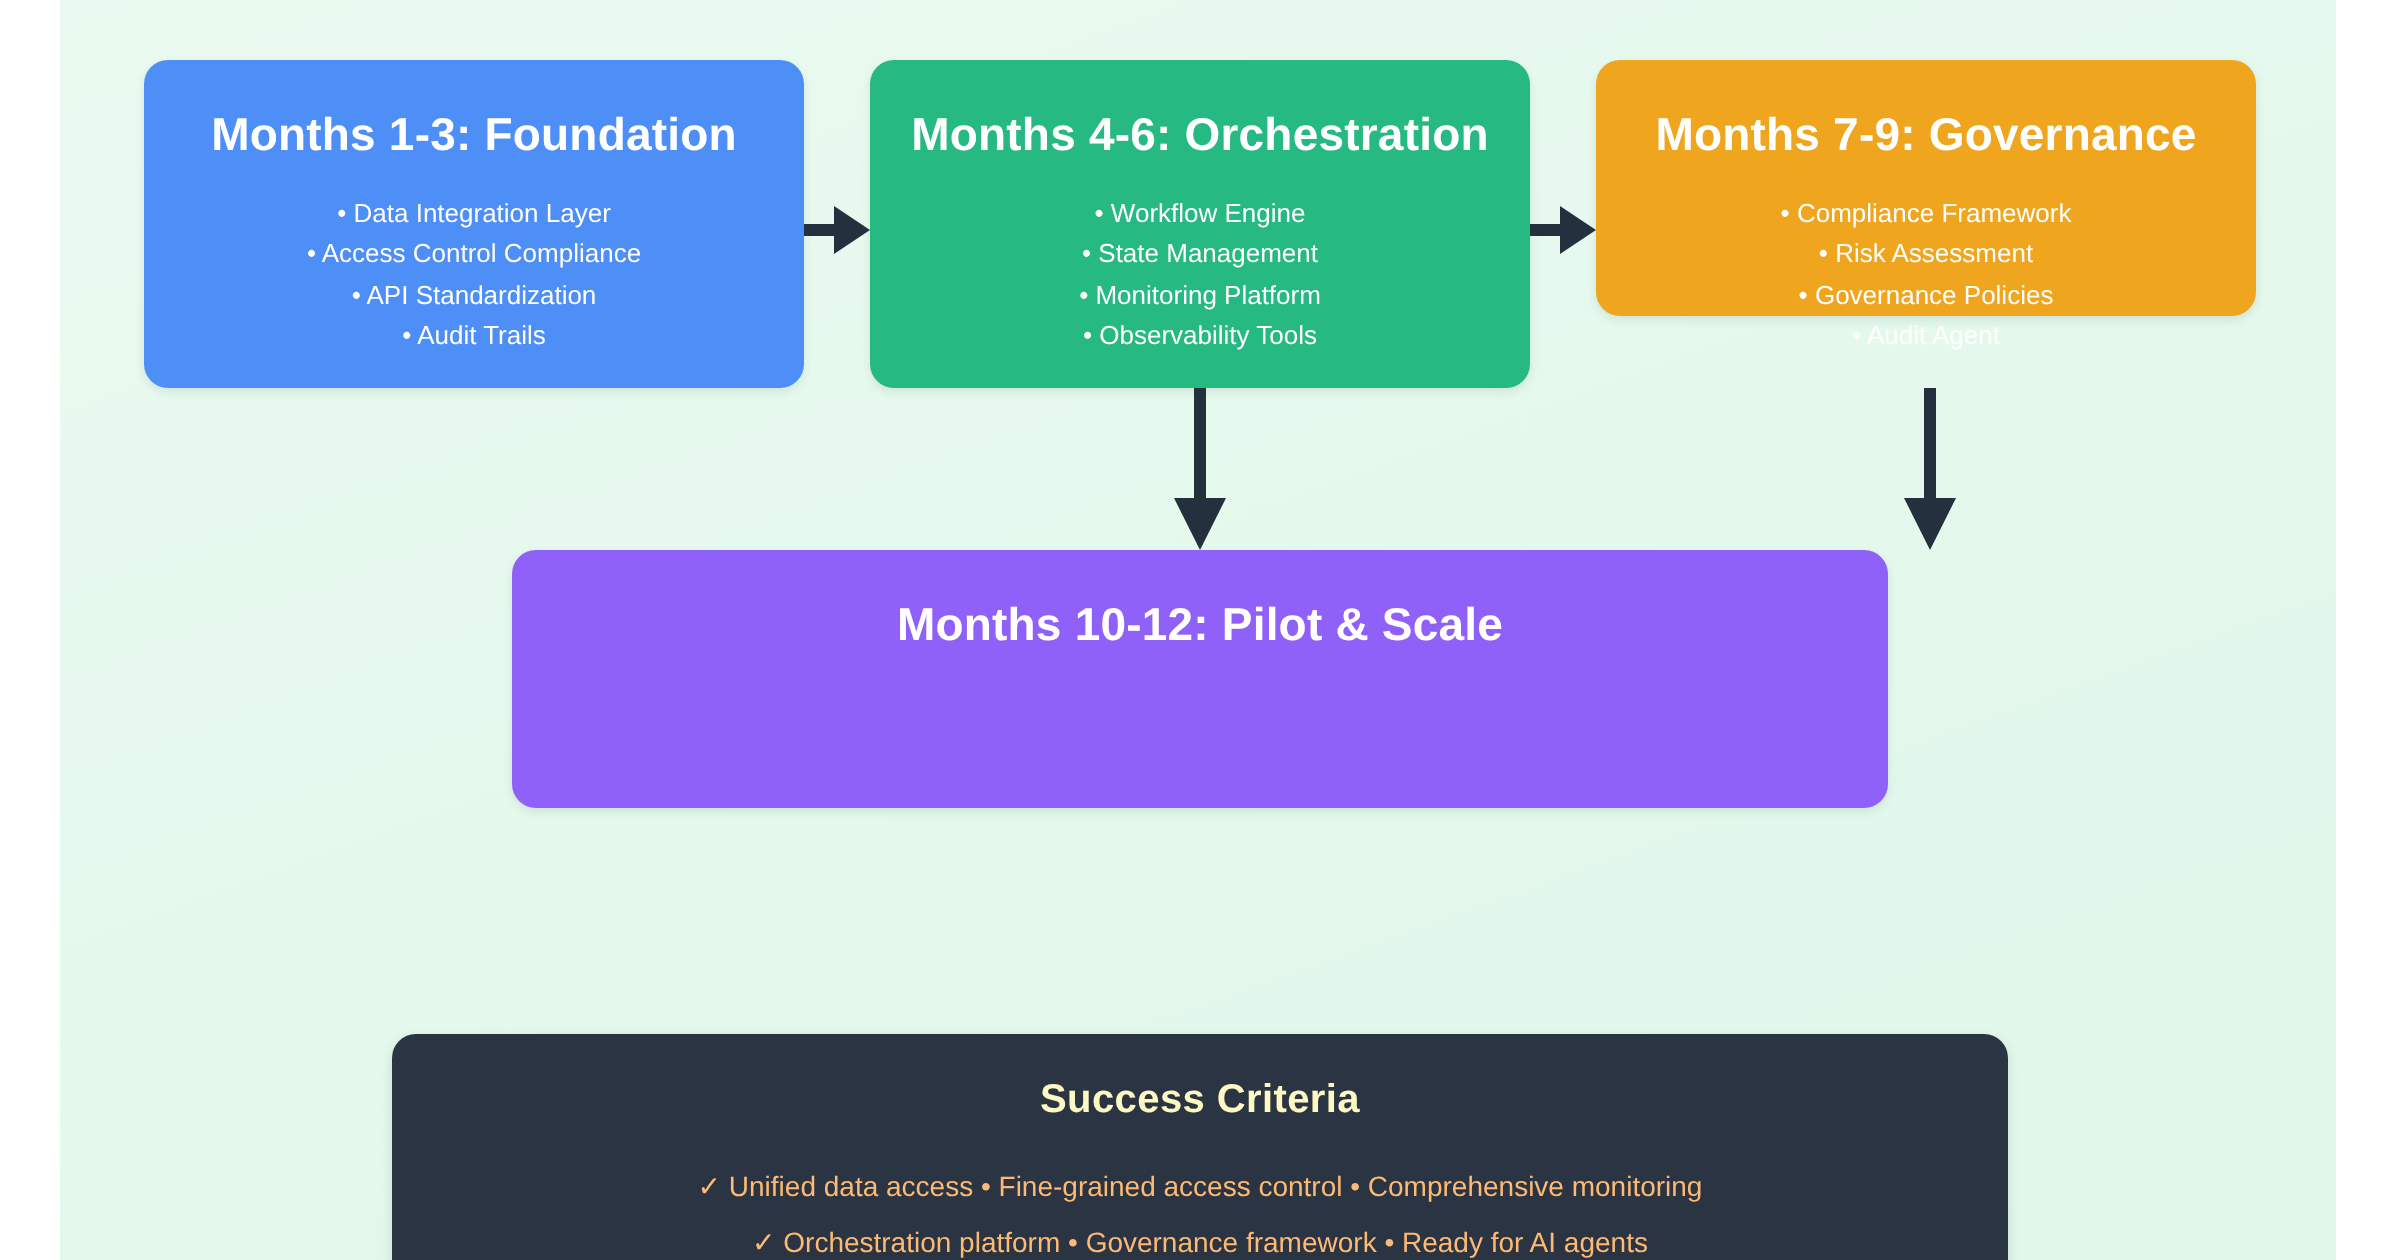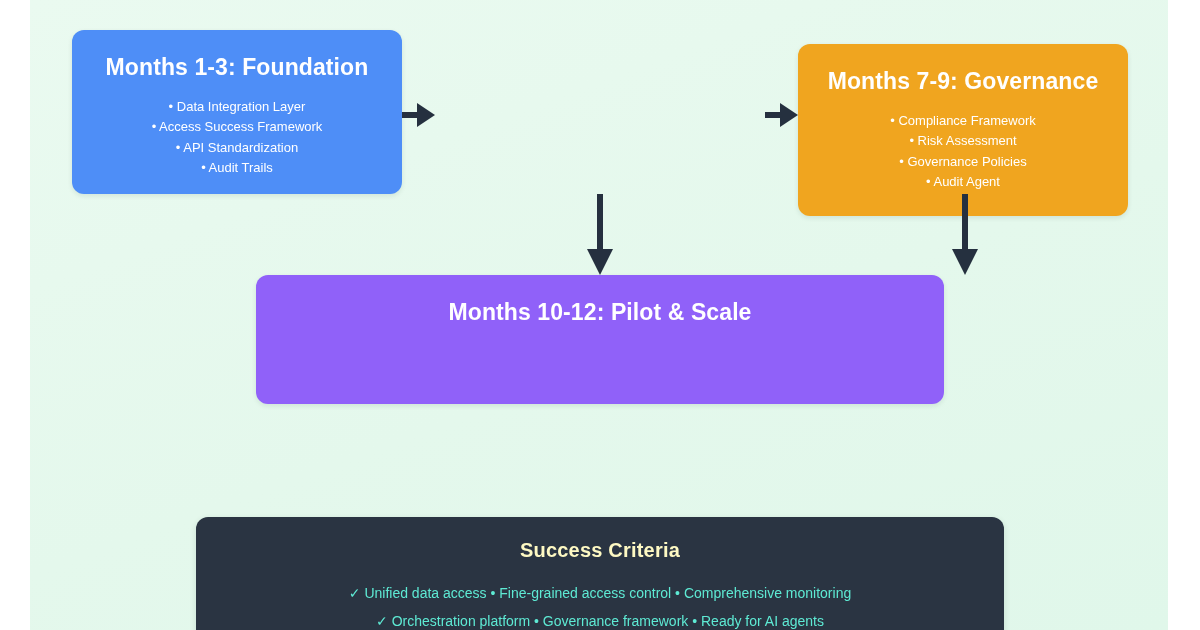--- a/index.html
+++ b/index.html
@@ -73,21 +73,21 @@
   #box-foundation .phase-items { margin-top: 15px; }
 
   #box-orchestration {
     left: 405px; top: 30px; width: 330px; height: 164px;
     background: #26b981;
   }
   #box-orchestration .phase-title { margin-top: 24px; }
   #box-orchestration .phase-items { margin-top: 15px; }
 
   #box-governance {
-    left: 768px; top: 44px; width: 330px; height: 172px;
+    left: 768px; top: 30px; width: 330px; height: 128px;
     background: #f0a51f;
   }
   #box-governance .phase-title { margin-top: 24px; }
   #box-governance .phase-items { margin-top: 15px; }
 
   #box-pilot {
     left: 226px; top: 275px; width: 688px; height: 129px;
     background: #9061f9;
   }
   #box-pilot .phase-title { margin-top: 24px; }
@@ -170,40 +170,49 @@
   }
   #success-panel .success-lines {
     list-style: none;
     margin: 0;
     padding: 0;
     margin-top: 17px;
   }
   #success-panel .success-lines li {
     font-size: 14px;
     line-height: 28px;
-    color: #5eead4;
+    color: #fdba74;
     white-space: nowrap;
   }
 </style>
 </head>
 <body>
 
 <div id="canvas">
   <div id="stage">
 
     <div class="phase-box" id="box-foundation">
       <div class="phase-title">Months 1-3: Foundation</div>
       <ul class="phase-items">
         <li>• Data Integration Layer</li>
-        <li>• Access Success Framework</li>
+        <li>• Access Control Compliance</li>
         <li>• API Standardization</li>
         <li>• Audit Trails</li>
       </ul>
     </div>
 
+    <div class="phase-box" id="box-orchestration">
+      <div class="phase-title">Months 4-6: Orchestration</div>
+      <ul class="phase-items">
+        <li>• Workflow Engine</li>
+        <li>• State Management</li>
+        <li>• Monitoring Platform</li>
+        <li>• Observability Tools</li>
+      </ul>
+    </div>
 
     <div class="phase-box" id="box-governance">
       <div class="phase-title">Months 7-9: Governance</div>
       <ul class="phase-items">
         <li>• Compliance Framework</li>
         <li>• Risk Assessment</li>
         <li>• Governance Policies</li>
         <li>• Audit Agent</li>
       </ul>
     </div>

